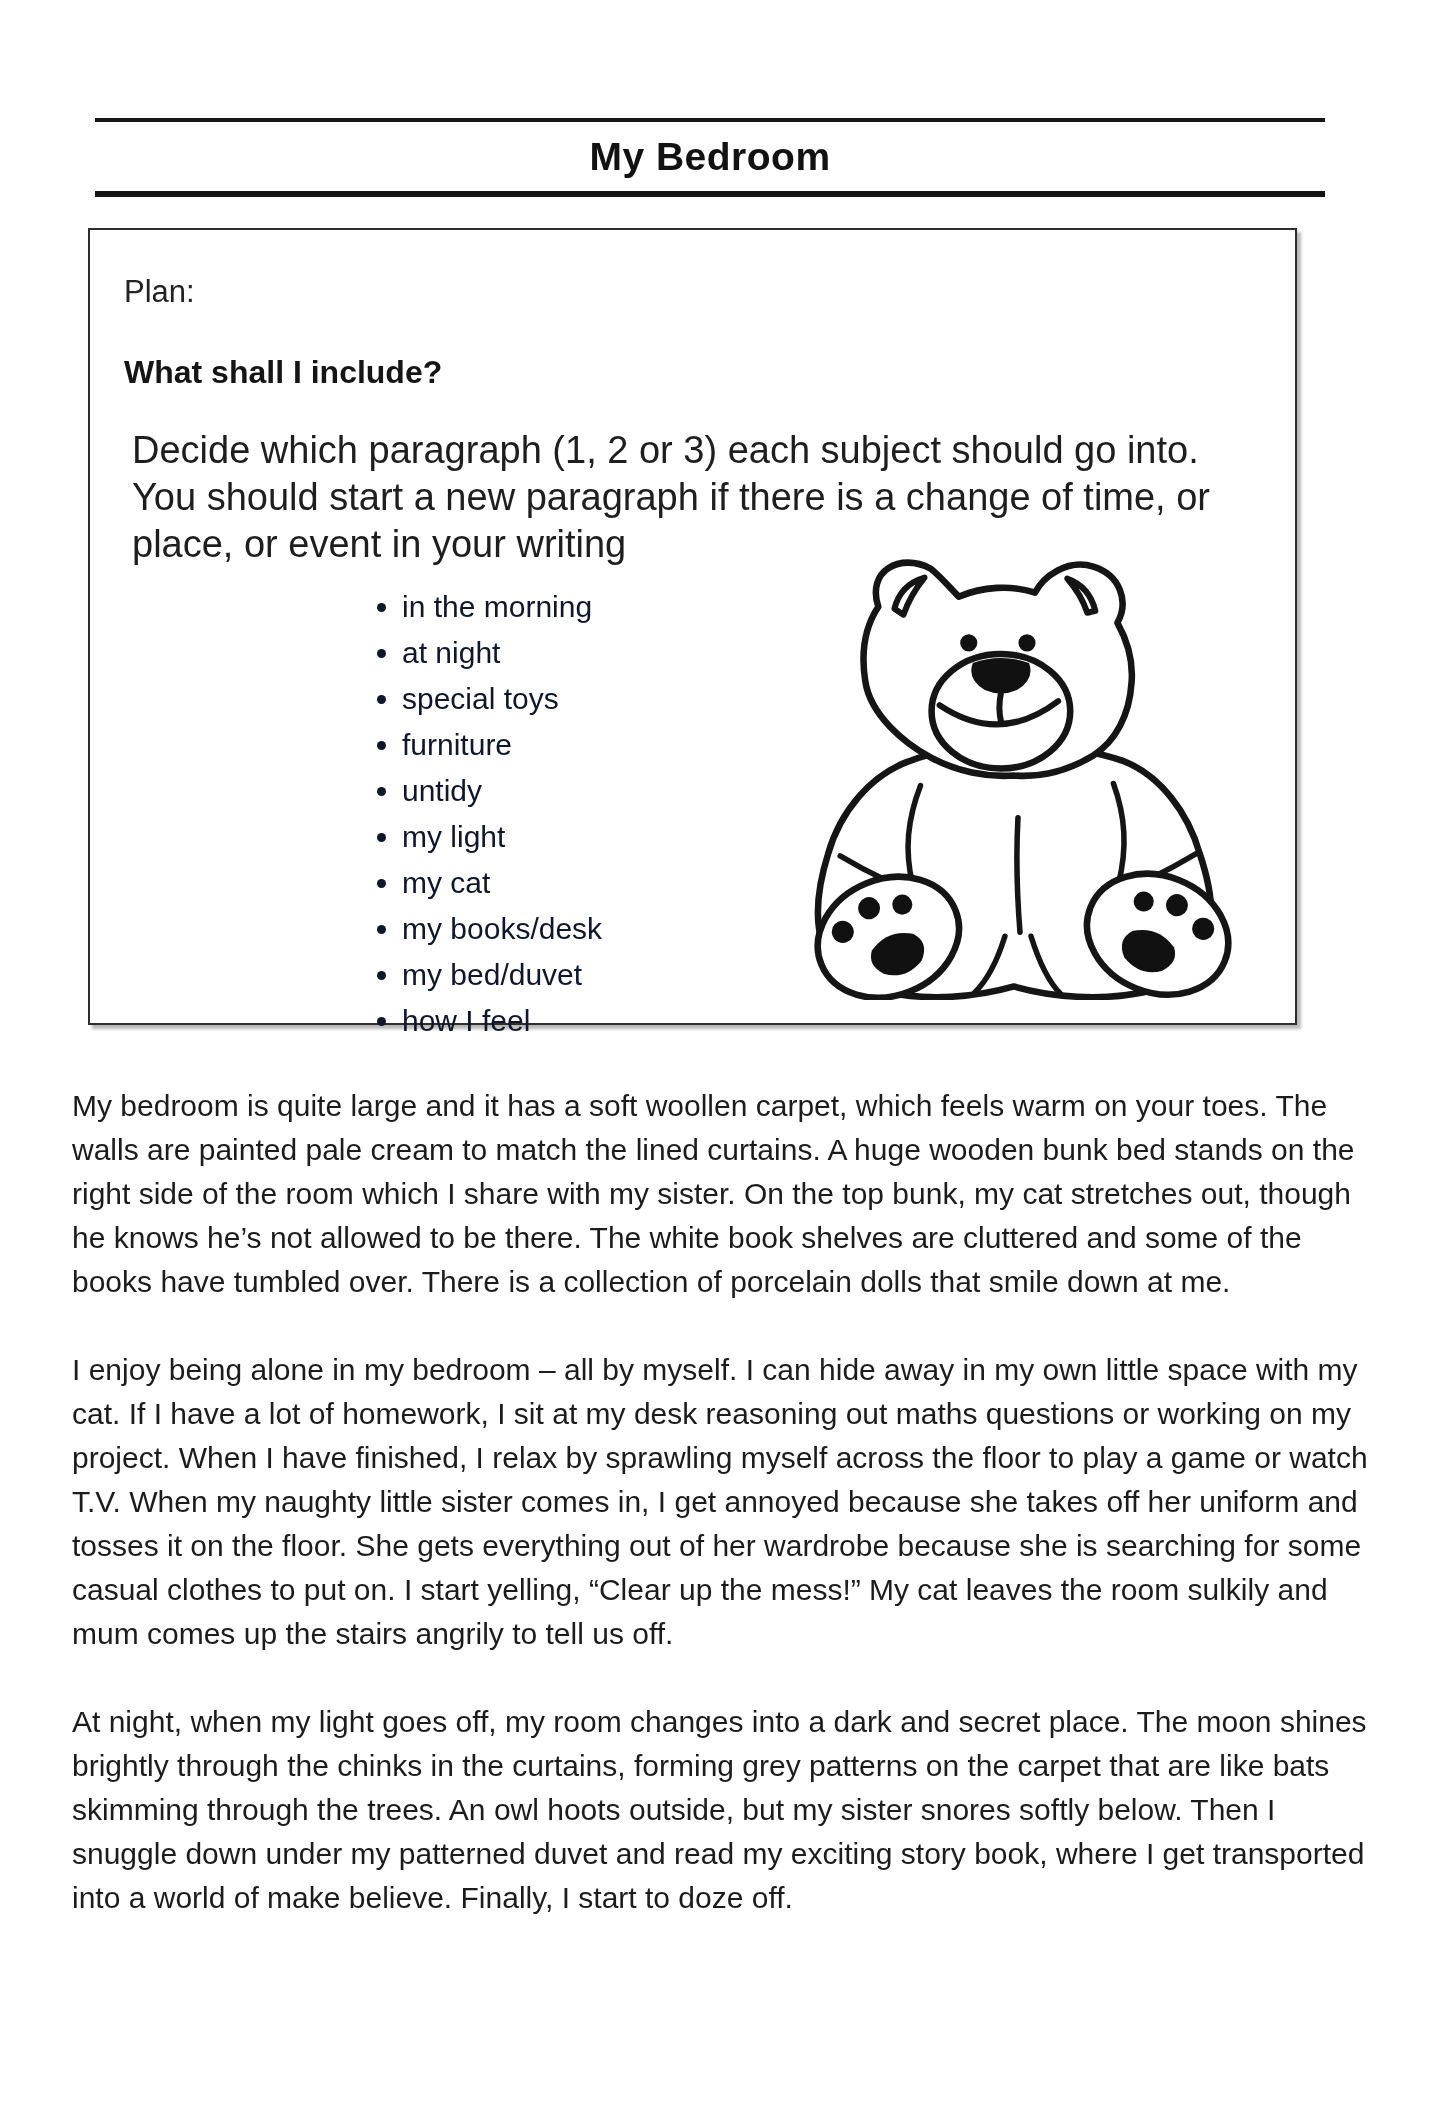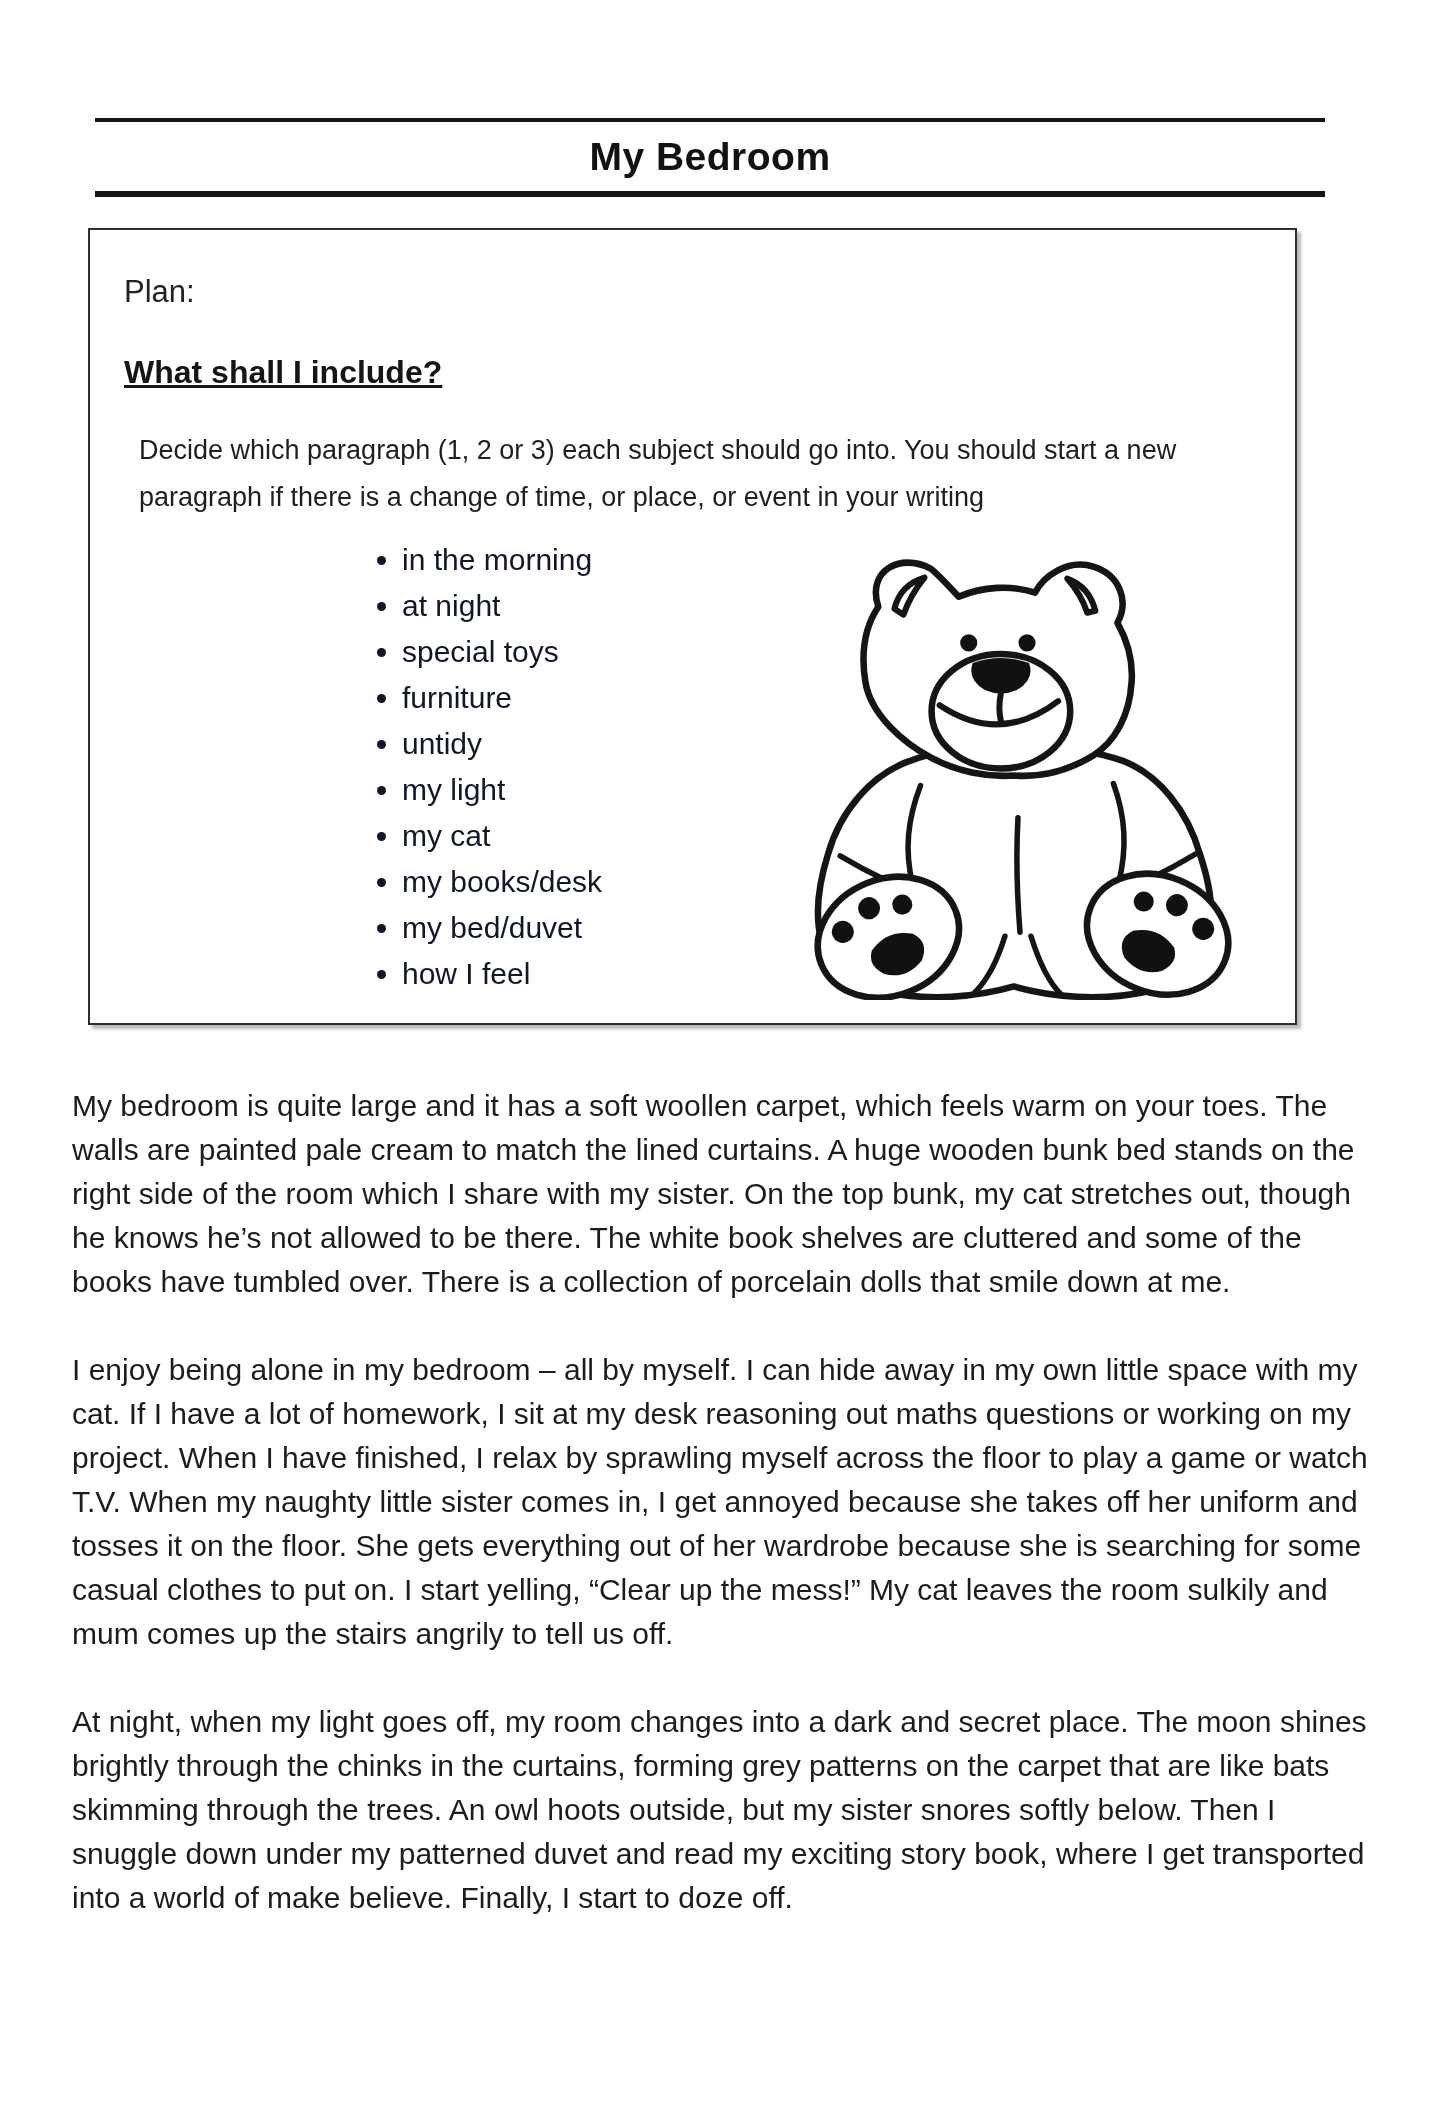--- a/index.html
+++ b/index.html
@@ -49,26 +49,25 @@
   .plan-label {
     margin: 6px 0 0 0;
     font-size: 31px;
     color: #222;
   }
   .plan-heading {
     margin: 44px 0 0 0;
     font-size: 32px;
     font-weight: bold;
     color: #151515;
-    text-decoration: underline;
   }
   .plan-instructions {
-    margin: 36px 0 0 15px;
+    margin: 36px 0 0 8px;
     max-width: 1100px;
-    font-size: 27px;
+    font-size: 38px;
     line-height: 47px;
     color: #1e1e1e;
   }
   .plan-bullets {
     margin: 16px 0 0 244px;
     padding-left: 34px;
     list-style: disc outside;
   }
   .plan-bullets li {
     font-size: 30px;

